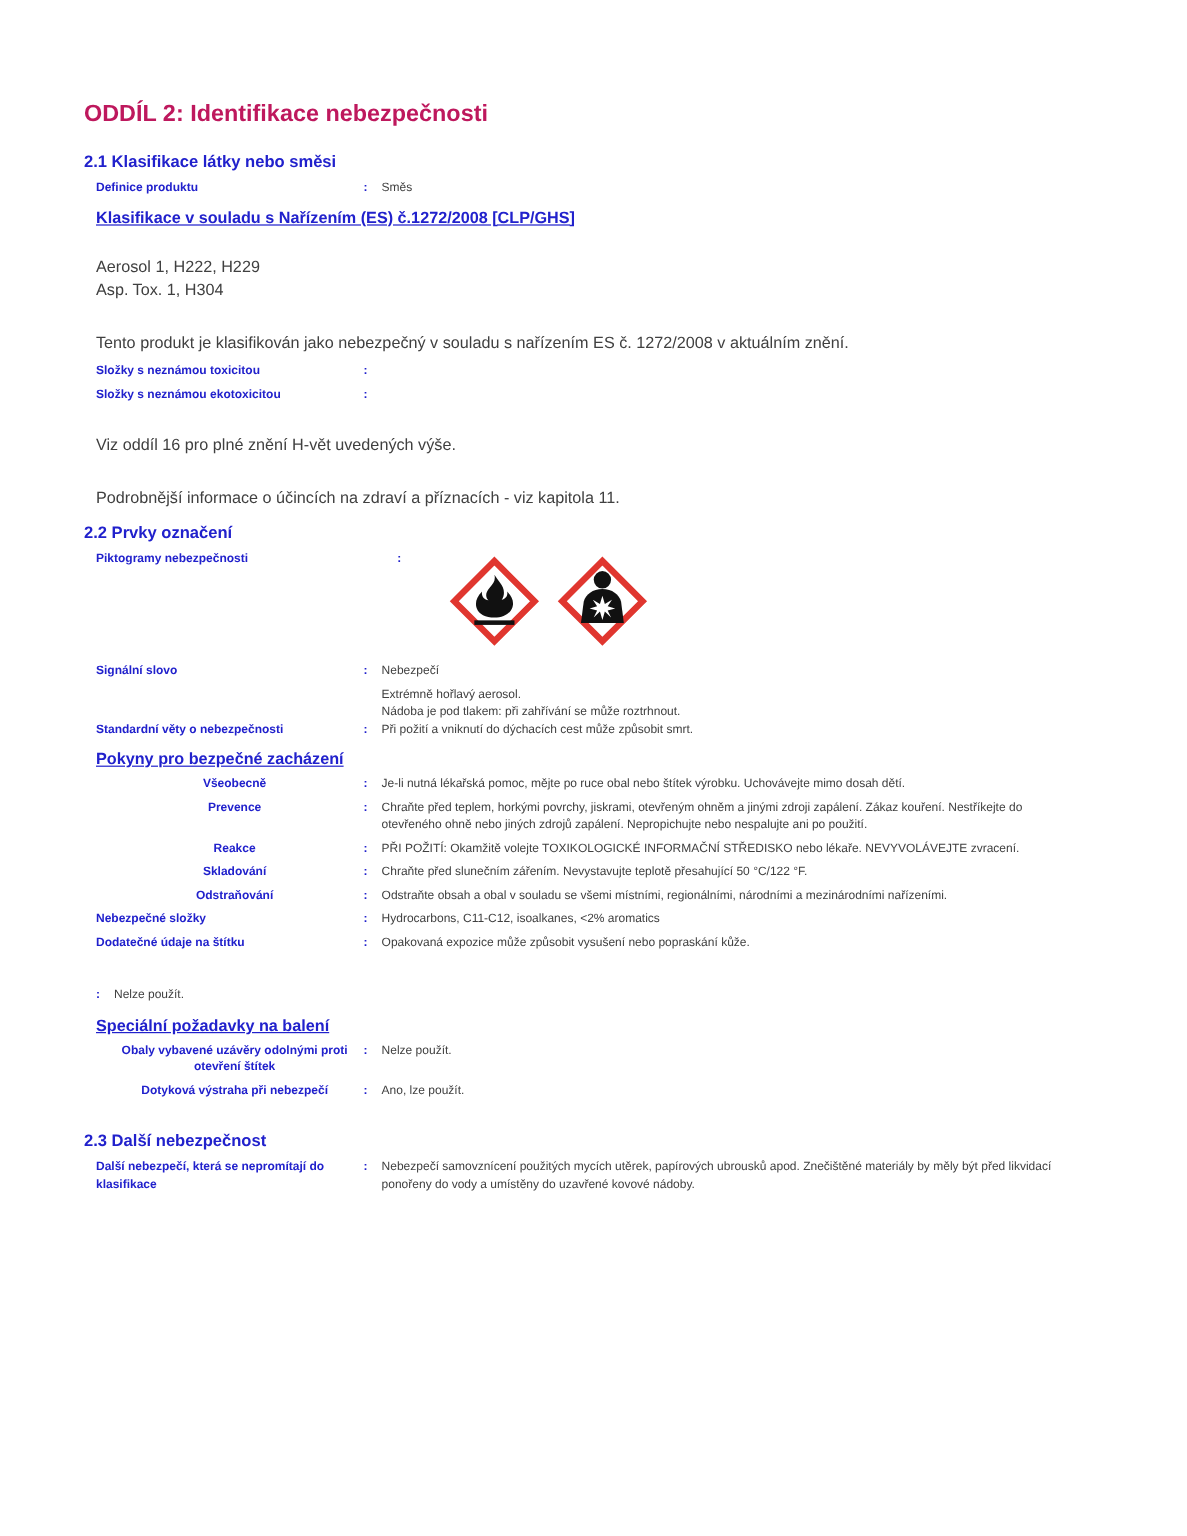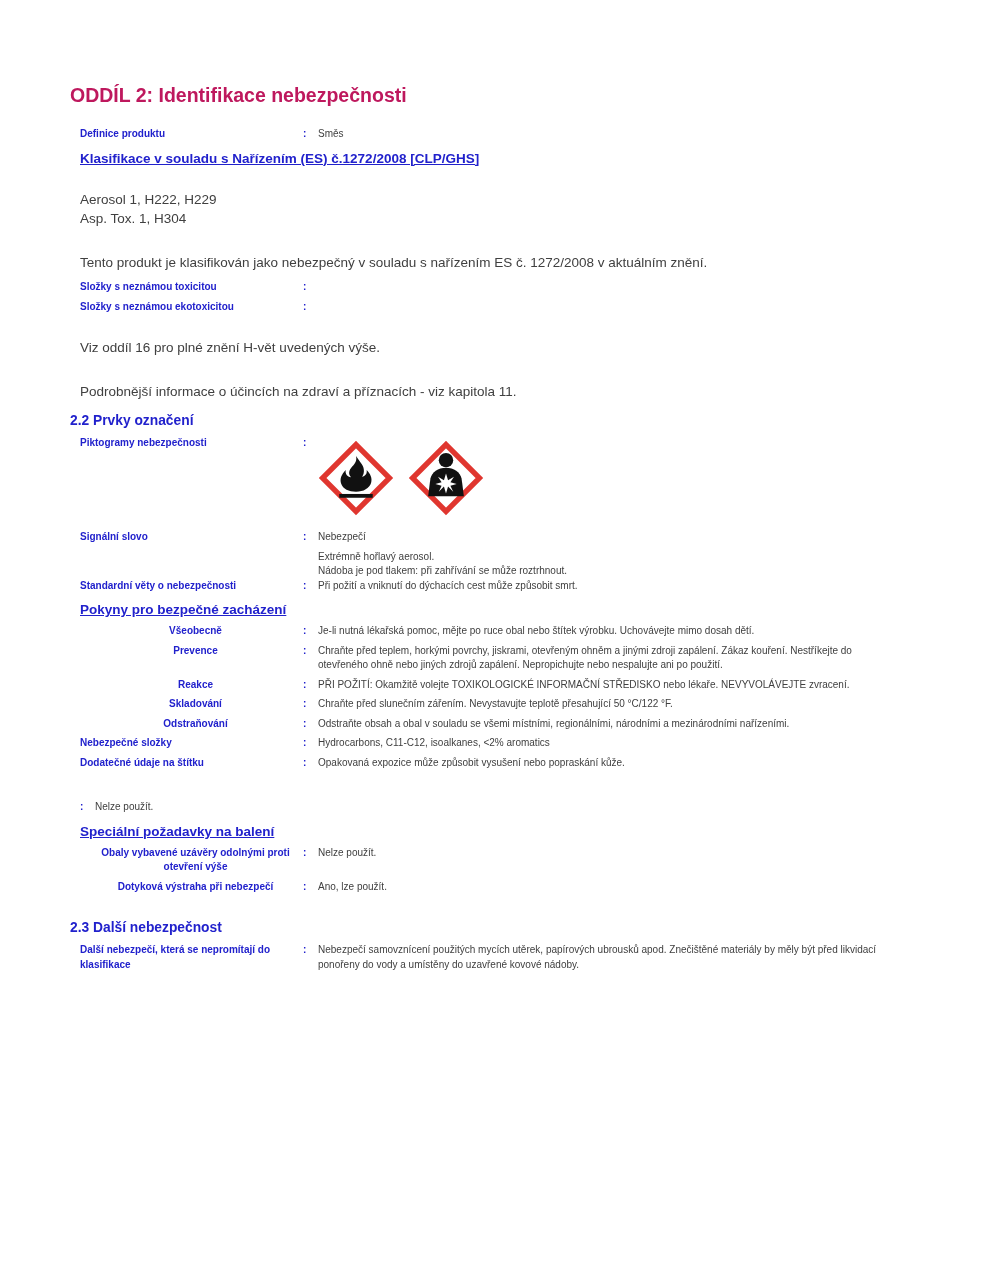--- a/index.html
+++ b/index.html
@@ -50,34 +50,35 @@
   .row.sub .label{width:215px;text-align:center;}
   .row .colon{
     flex:0 0 auto;width:15px;
     color:var(--blue);font-weight:700;
   }
   .row .value{
     max-width:578px;
     white-space:pre-line;
     color:var(--body);
   }
-  .row-piktogramy{margin-bottom:14px;}
+  .row-piktogramy{margin-bottom:14px;gap:28px;}
   .pictograms{display:flex;gap:14px;padding-top:4px;}
   .pictogram{width:76px;height:76px;display:block;}
   .row-priloha{margin-top:30px;}
   .gap-before-23{margin-top:26px;}
   .row-standardni{margin-bottom:7px;align-items:flex-end;}
 </style>
 </head>
 <body>
 
 <div class="page">
 
   <h1 class="doc-title">ODDÍL 2: Identifikace nebezpečnosti</h1>
 
+  <div class="sec-heading">2.1 Klasifikace látky nebo směsi</div>
 
   <div class="row">
     <div class="label">Definice produktu</div>
     <div class="colon">:</div>
     <div class="value">Směs</div>
   </div>
 
   <div class="sub-heading">Klasifikace v souladu s Nařízením (ES) č.1272/2008 [CLP/GHS]</div>
   <div class="para">Aerosol 1, H222, H229
 Asp. Tox. 1, H304</div>
@@ -177,21 +178,21 @@
   </div>
 
   <div class="row row-priloha">
     <div class="colon">:</div>
     <div class="value">Nelze použít.</div>
   </div>
 
   <div class="sub-heading">Speciální požadavky na balení</div>
 
   <div class="row sub">
-    <div class="label">Obaly vybavené uzávěry odolnými proti otevření výše</div>
+    <div class="label">Obaly vybavené uzávěry odolnými proti otevření štítek</div>
     <div class="colon">:</div>
     <div class="value">Nelze použít.</div>
   </div>
 
   <div class="row sub">
     <div class="label">Dotyková výstraha při nebezpečí</div>
     <div class="colon">:</div>
     <div class="value">Ano, lze použít.</div>
   </div>
 

